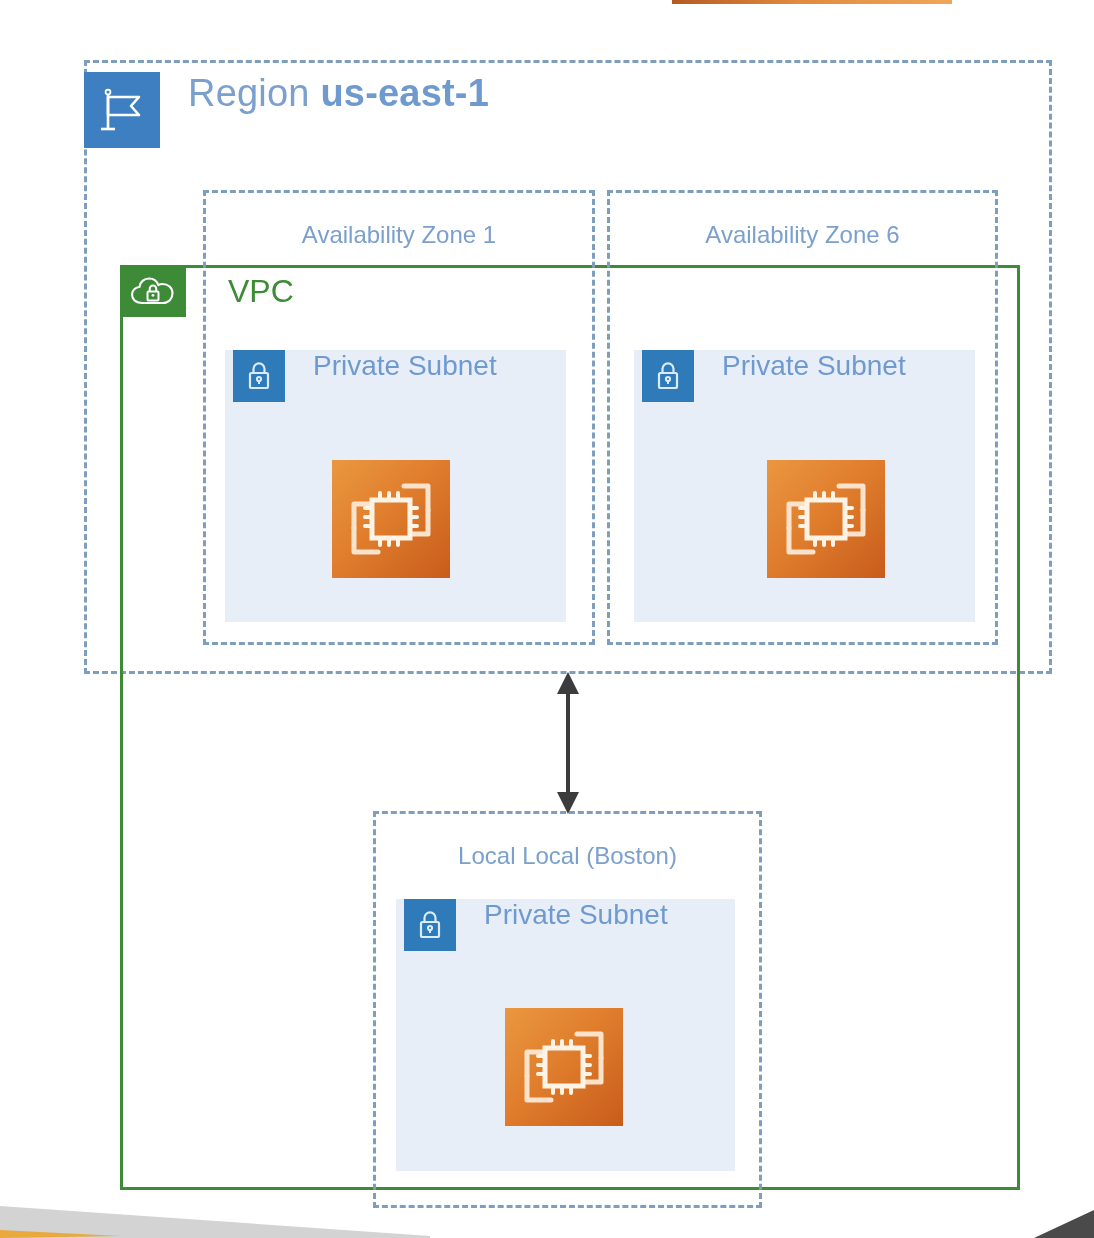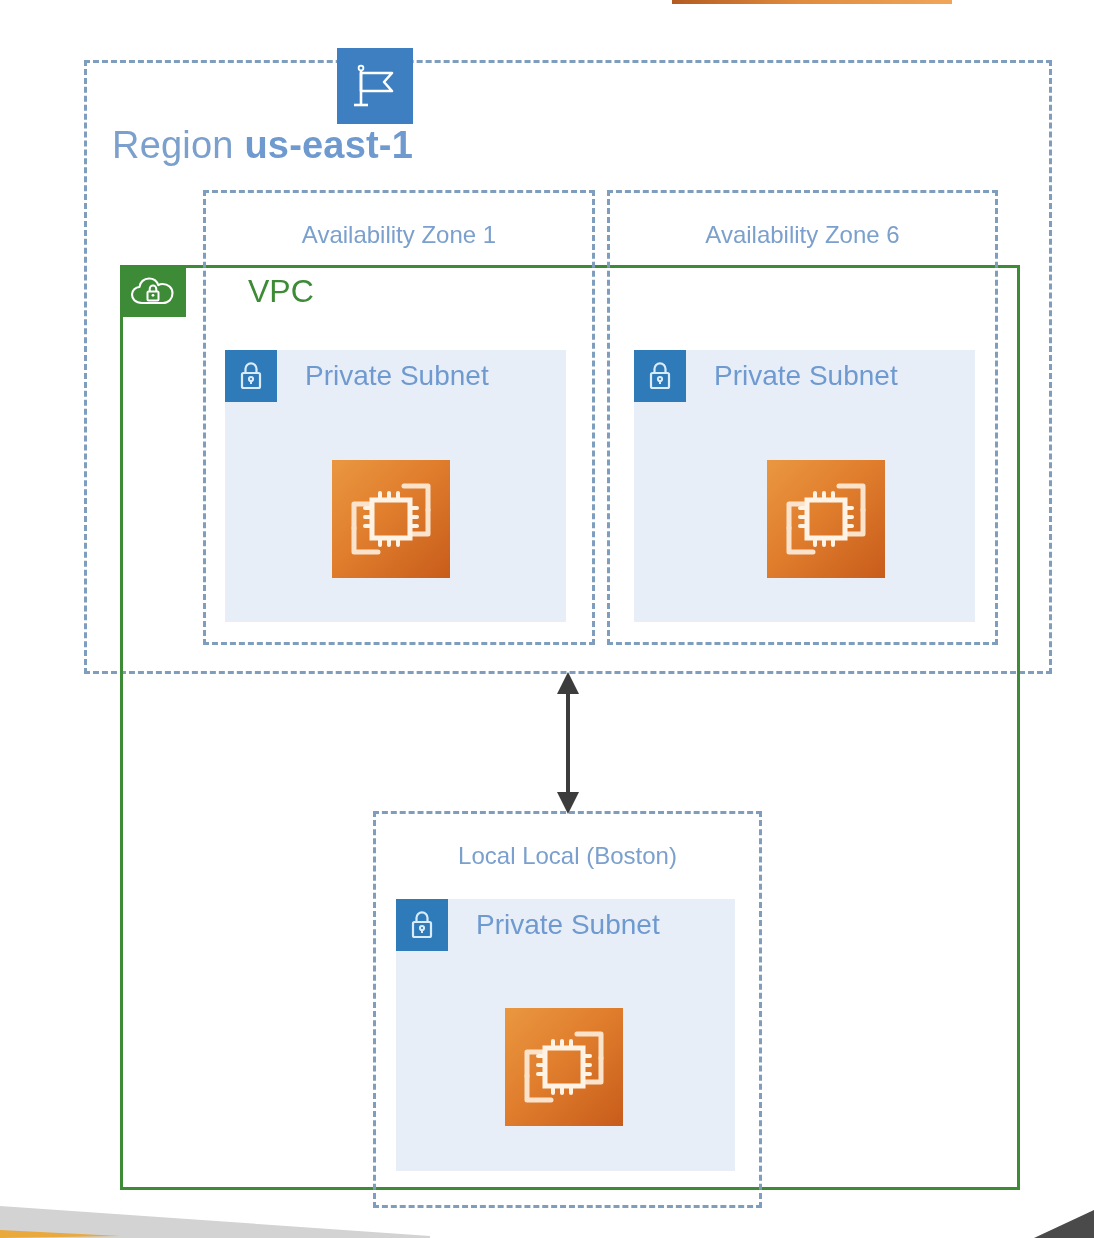--- a/index.html
+++ b/index.html
@@ -32,25 +32,24 @@
     left: 84px;
     top: 60px;
     width: 968px;
     height: 614px;
     border: 3px dashed #7f9ebd;
     box-sizing: border-box;
   }
   .region-header {
     position: absolute;
     left: 84px;
-    top: 48px;
-    display: flex;
-    align-items: flex-end;
+    top: 72px;
+    display: flex;
+    align-items: flex-start;
     height: 76px;
-    flex-direction: column;
   }
   .region-icon {
     width: 76px;
     height: 76px;
     background: #3d7fc1;
     display: flex;
     align-items: center;
     justify-content: center;
     flex: 0 0 auto;
   }
@@ -87,21 +86,21 @@
   .vpc-icon {
     width: 66px;
     height: 52px;
     background: #3d8b37;
     display: flex;
     align-items: center;
     justify-content: center;
     flex: 0 0 auto;
   }
   .vpc-title {
-    margin-left: 62px;
+    margin-left: 42px;
     font-size: 32px;
     color: #3d8b37;
     white-space: nowrap;
   }
 
   
   .zone-box {
     position: absolute;
     border: 3px dashed #7f9ebd;
     box-sizing: border-box;
@@ -125,24 +124,24 @@
   .subnet-box {
     position: absolute;
     background: #e7eef8;
   }
   .subnet-1 { left: 225px; top: 350px;  width: 341px; height: 272px; }
   .subnet-2 { left: 634px; top: 350px;  width: 341px; height: 272px; }
   .subnet-3 { left: 396px; top: 899px;  width: 339px; height: 272px; }
 
   .subnet-head {
     position: absolute;
-    left: 0;
+    left: 8px;
     top: 0;
     display: flex;
-    align-items: center;
+    align-items: flex-start;
     height: 52px;
   }
   .subnet-icon {
     width: 52px;
     height: 52px;
     background: #2f7ab8;
     display: flex;
     align-items: center;
     justify-content: center;
     flex: 0 0 auto;

